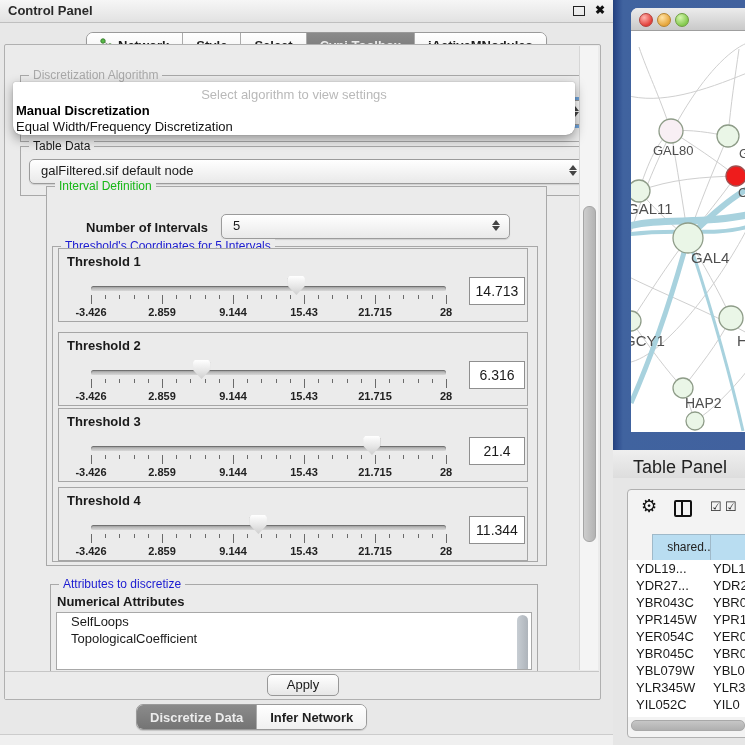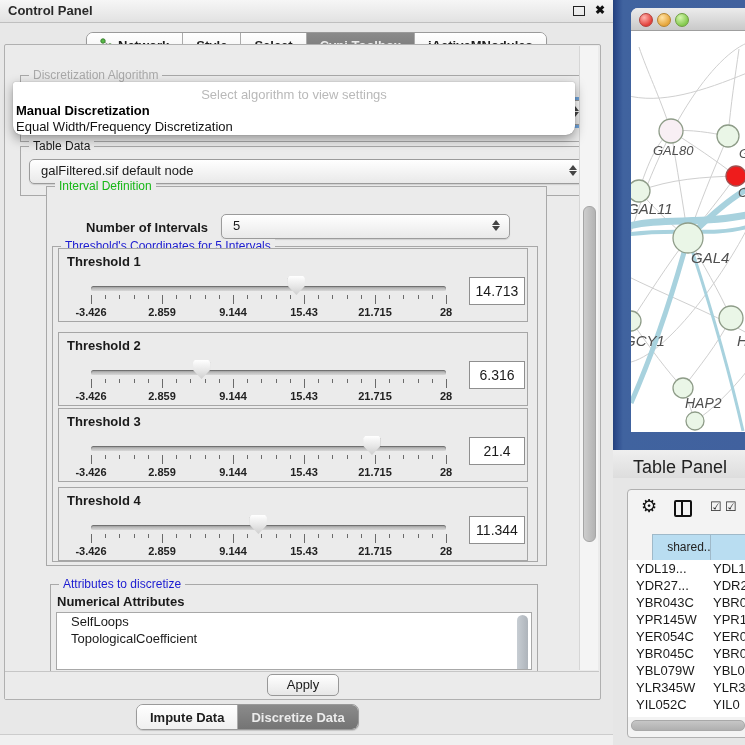--- a/index.html
+++ b/index.html
@@ -70,21 +70,21 @@
   .vthumb{position:absolute;left:3px;top:160px;width:11px;height:334px;border-radius:6px;
     background:linear-gradient(90deg,#cdcdcd,#b3b3b3);border:1px solid #a5a5a5;}
 
   .bottombar{left:5px;top:671px;width:594px;height:27px;background:#ebebeb;border-top:1px solid #c6c6c6;z-index:5;}
   .btn{position:absolute;border:1px solid #989898;border-radius:5px;background:linear-gradient(#ffffff,#e7e7e7);
     font-size:13px;text-align:center;}
   .understrip{left:0;top:734px;width:613px;height:11px;background:#f0f0f0;border-top:1px solid #cccccc;}
 
   
   .blue{left:613px;top:0;width:132px;height:450px;
-    background:linear-gradient(90deg,#24417c 0,#2c4b8c 3px,#40639f 10px,#41619e 100%);font-style:italic;}
+    background:linear-gradient(90deg,#24417c 0,#2c4b8c 3px,#40639f 10px,#41619e 100%);}
   .netwin{position:absolute;left:18px;top:8px;width:114px;height:424px;border-radius:7px 0 0 0;overflow:hidden;background:#fff;}
   .netbar{height:22px;background:linear-gradient(#ececec,#c9c9c9);border-bottom:1px solid #9f9f9f;}
   .light{position:absolute;top:5px;width:12px;height:12px;border-radius:50%;}
   .l-red{left:8px;background:radial-gradient(circle at 35% 30%,#ffb3ad,#e2403a 70%);border:1px solid #b1413c;}
   .l-yel{left:26px;background:radial-gradient(circle at 35% 30%,#ffe2a5,#e6a63c 70%);border:1px solid #b58430;}
   .l-grn{left:44px;background:radial-gradient(circle at 35% 30%,#d4f5ae,#84c94e 70%);border:1px solid #6d9c40;}
 
   .tph{left:613px;top:450px;width:132px;height:28px;background:linear-gradient(#efefef,#dddddd);
     border-bottom:1px solid #c0c0c0;}
   .tph span{position:absolute;left:20px;top:7px;font-size:18px;color:#222;}
@@ -358,25 +358,25 @@
 </div>
 
 <div class="abs vtrack">
   <div class="vthumb"></div>
 </div>
 
 <div class="abs bottombar"></div>
 <div class="btn" style="left:267px;top:674px;width:70px;height:20px;line-height:20px;z-index:6;">Apply</div>
 
 <div class="abs segbar" style="left:136px;top:704px;">
-  <div class="seg">
-      <span>Impute Data</span>
-    </div>
   <div class="seg sel">
       <span>Discretize Data</span>
+    </div>
+  <div class="seg">
+      <span>Infer Network</span>
     </div>
 </div>
 <div class="abs understrip"></div>
 
 <div class="abs blue">
   <div class="netwin">
     <div class="netbar">
       <span class="light l-red"></span>
       <span class="light l-yel"></span>
       <span class="light l-grn"></span>

